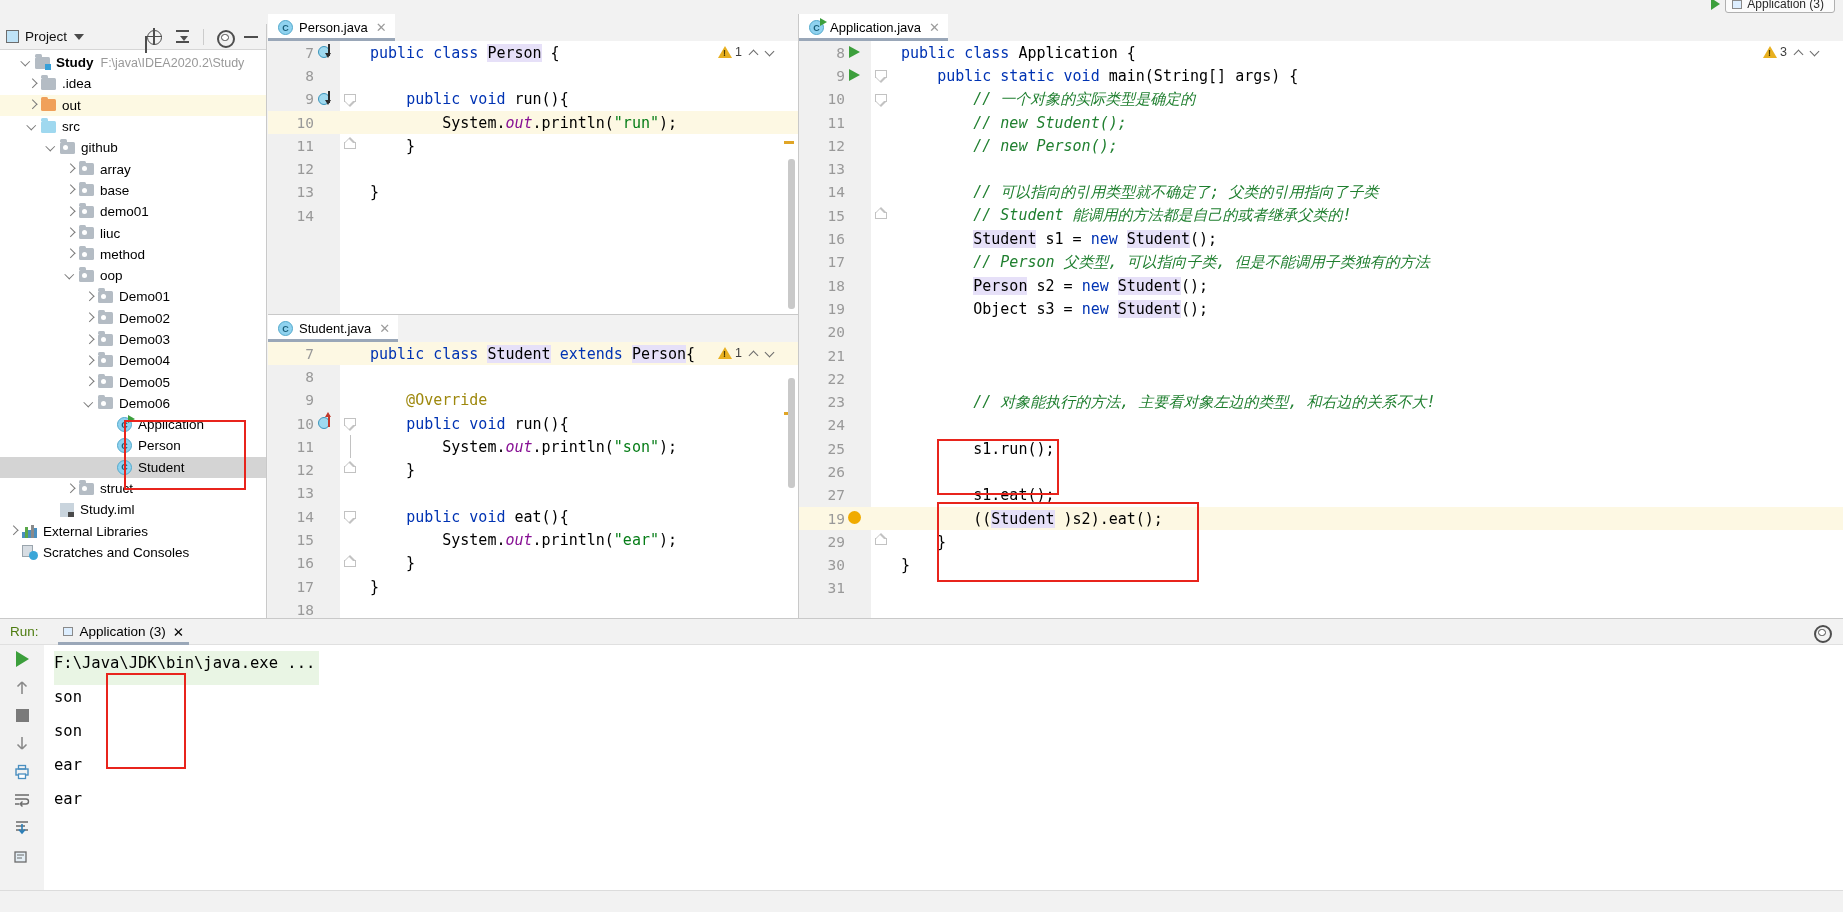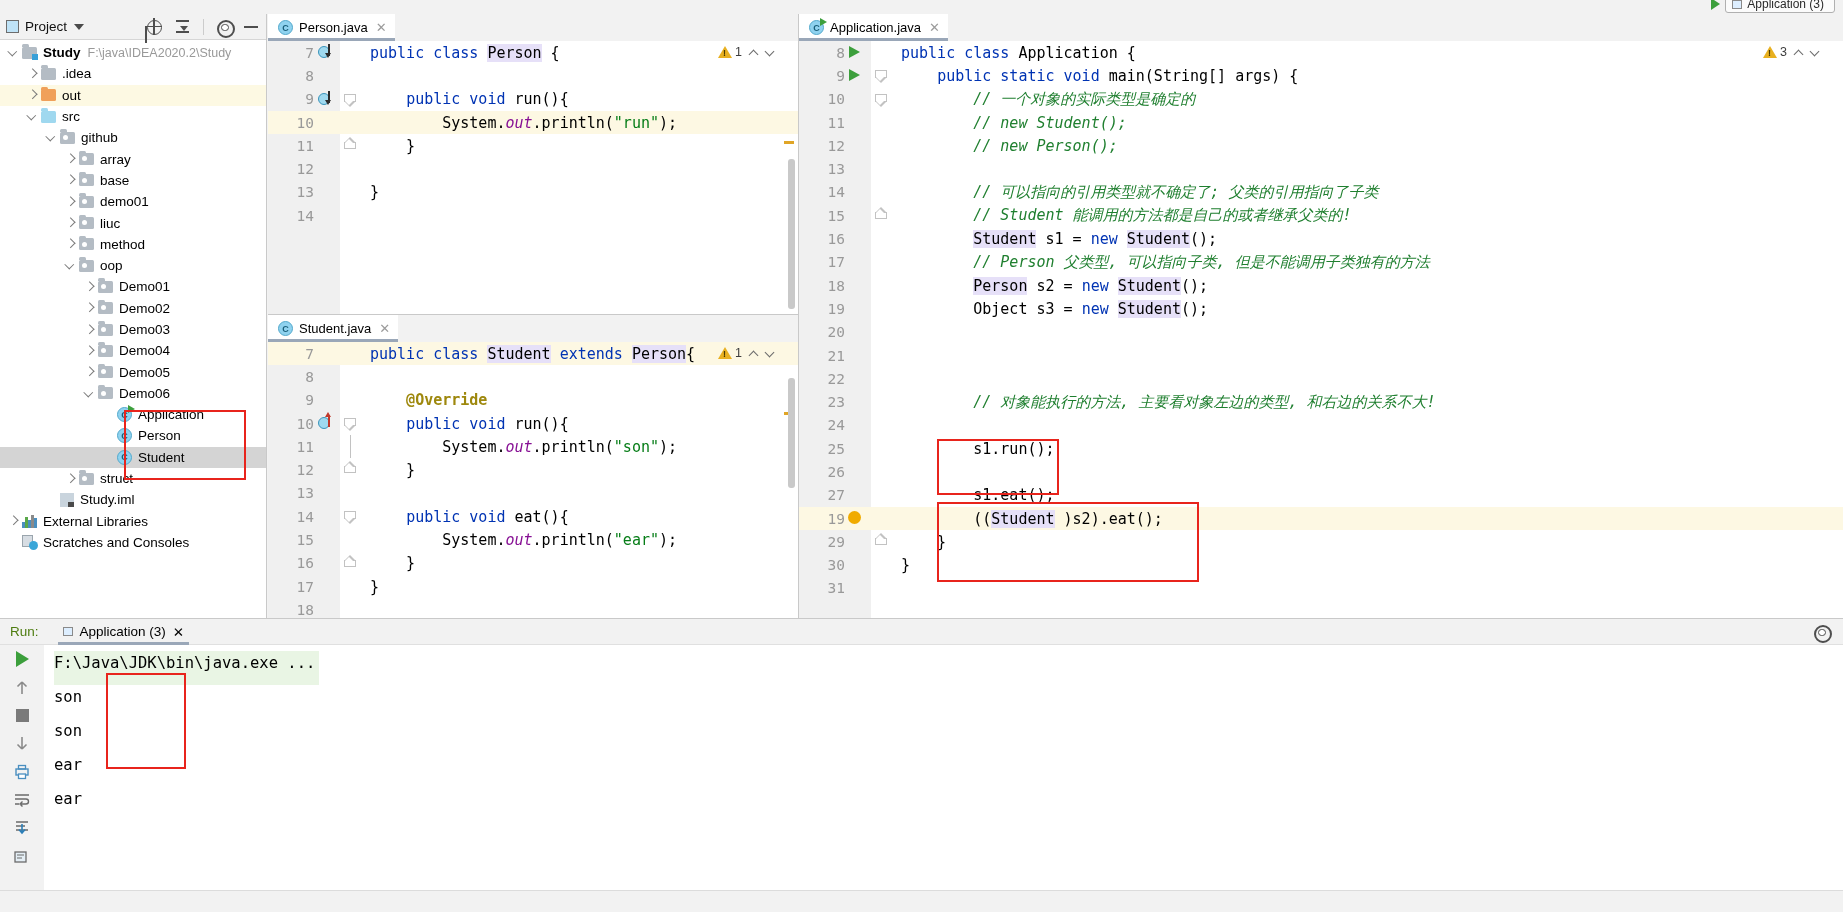--- a/index.html
+++ b/index.html
@@ -26,21 +26,21 @@
   .runwidget .chip {
     border: 1px solid #b0b0b0; background: #fbfbfb; border-radius: 3px;
     padding: 1px 10px 1px 6px; font-size: 12px; color: #2b2b2b;
     display: flex; align-items: center; gap: 5px; height: 18px;
   }
   .mini-sq { width: 10px; height: 9px; border: 1px solid #8a8a8a; background: #ddeeff; display:inline-block;}
   .grn-tri { width:0;height:0;border-left:9px solid #3c9f3c;border-top:6px solid transparent;border-bottom:6px solid transparent;}
 
   
   .sidebar {
-    position: absolute; left: 0; top: 14px; width: 267px; height: 604px;
+    position: absolute; left: 0; top: 24px; width: 267px; height: 604px;
     background: #ffffff; border-right: 1px solid #c9c9c9;
   }
   .sidebar-header {
     height: 26px; background: #f2f2f2; display: flex; align-items: center;
     padding: 0 4px 0 6px; border-bottom: 1px solid #d6d6d6;
   }
   .sb-title { font-size: 13.5px; color: #111; margin-left: 6px; }
   .sb-icon-sq { width:13px;height:13px;border:1.6px solid #6d6d6d;background:#bfe3f7;}
   .caret-dn { width:0;height:0;border-left:5px solid transparent;border-right:5px solid transparent;border-top:6px solid #4a4a4a; margin-left:7px;}
   .sb-tools { margin-left: auto; display:flex; align-items:center; gap:12px; padding-right: 4px;}
@@ -121,21 +121,21 @@
   }
   .codeline.hl { background:#fdf8e3; }
   .lnum { width: 46px; text-align: right; color:#999999; font-family:"DejaVu Sans Mono", monospace; font-size:14.5px; flex:0 0 auto;}
   .gmark { width: 26px; flex:0 0 auto; position:relative; height:23.3px;}
   .ctext { padding-left: 8px; }
   
   .kw { color:#0033b3; }
   .str { color:#067d17; }
   .cmt { color:#1f7f2f; font-style: italic; }
   .fld { color:#871094; font-style: italic; }
-  .ann { color:#9e880d;font-weight:bold; }
+  .ann { color:#9e880d; }
   .hi-ident { background:#e6e0f8; }
 
   
   .ovr-impl{position:absolute;left:4px;top:5px;width:12px;height:12px;border-radius:50%;background:#9fd9ef;border:1.5px solid #3a94bb;}
   .ovr-arrow-dn{position:absolute;left:14px;top:3px;width:1.6px;height:12px;background:#2b2b2b;}
   .ovr-arrow-dn::after{content:'';position:absolute;left:-2.6px;top:9px;width:0;height:0;border-left:3.4px solid transparent;border-right:3.4px solid transparent;border-top:5px solid #2b2b2b;}
   .ovr-arrow-up{position:absolute;left:14px;top:3px;width:1.6px;height:12px;background:#c0392b;}
   .ovr-arrow-up::after{content:'';position:absolute;left:-2.6px;top:-3px;width:0;height:0;border-left:3.4px solid transparent;border-right:3.4px solid transparent;border-bottom:5px solid #c0392b;}
   .run-tri{position:absolute;left:4px;top:5px;width:0;height:0;border-left:11px solid #3c9f3c;border-top:6.5px solid transparent;border-bottom:6.5px solid transparent;}
   .fold-open{position:absolute;left:4px;top:6px;width:12px;height:12px;}
@@ -206,21 +206,21 @@
             <span class="arw"></span>
             <span class="b3"></span>
           </span>
         <span class="vsep"></span>
         <span class="gear"></span>
         <span class="minus"></span>
       </span>
     </div>
 
     <div class="tree" id="tree">
-        <div class="trow" style="padding-left: 8px;">
+        <div class="trow" style="padding-left: 21px;">
           <span class="arrow d"></span>
           <span style="width: 5px; flex: 0 0 auto;"></span>
           <span class="folder grey" style="position: relative; flex: 0 0 auto;">
             <span style="position: absolute; right: -1px; bottom: -1px; width: 6px; height: 6px; background: rgb(56, 160, 216);"></span>
           </span>
           <span class="tlabel bold">Study</span>
           <span class="tpath">F:\java\IDEA2020.2\Study</span>
         </div>
         <div class="trow" style="padding-left: 27px;">
           <span class="arrow r"></span>

